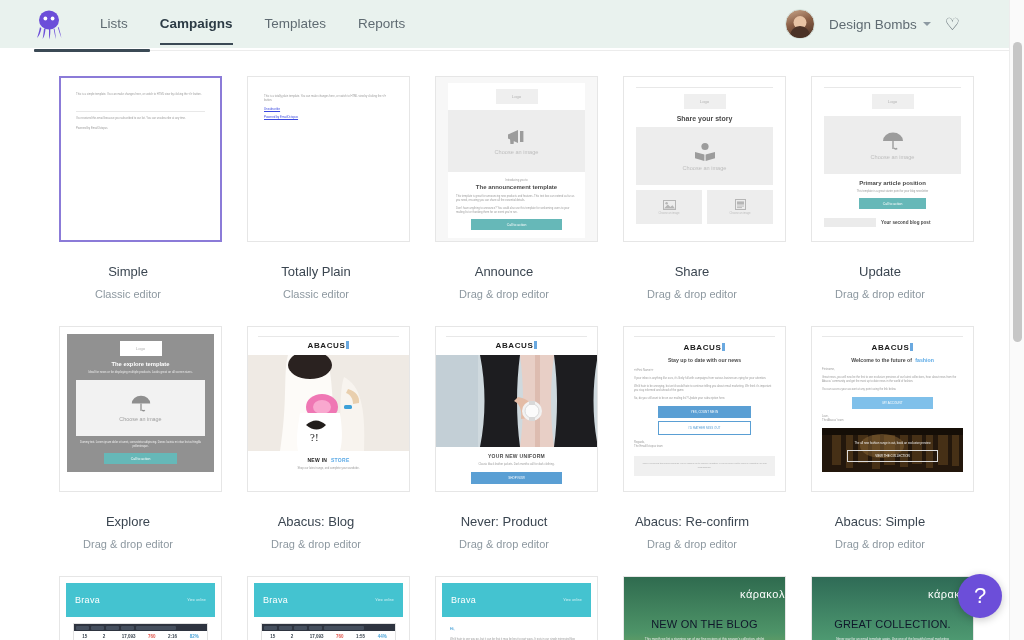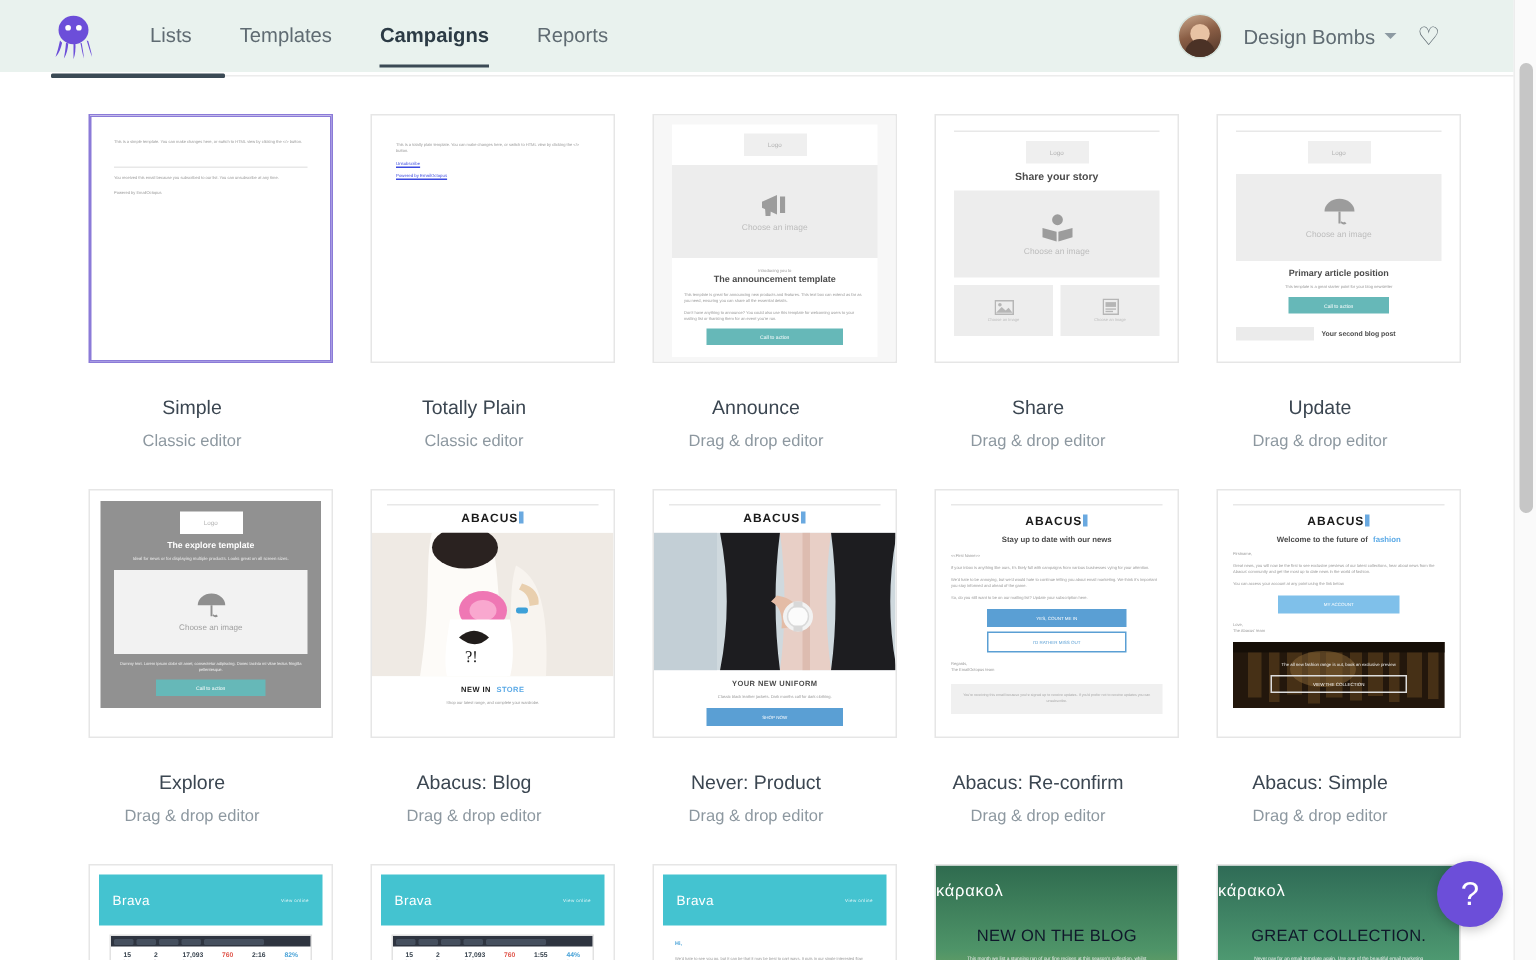--- a/index.html
+++ b/index.html
@@ -146,21 +146,21 @@
   .dash { margin:6px 7px 0; border:1px solid #e2e2e2; background:#fff; }
   .dash-top { background:#2e3440; height:7px; display:flex; gap:2px; padding:1.5px 2px; }
   .dash-top span { background:#454f5e; height:4px; width:13px; border-radius:1px; }
   .dash-stats { display:flex; justify-content:space-around; padding:4px 2px 3px; }
   .dash-stats b { display:block; font-size:4.5px; color:#3b4651; line-height:1.1; }
   .dash-stats i { display:block; font-size:2.2px; color:#aab; font-style:normal; }
 
   
   .kk { position:absolute; inset:0; background:linear-gradient(180deg,#2f6b4f 0%,#4e9468 34%,#9ab85f 62%,#e0a44a 100%); }
   .kk2 { position:absolute; inset:0; background:linear-gradient(180deg,#2f6b56 0%,#4f9b72 40%,#8fc08a 75%,#cfe0a8 100%); }
-  .kk-logo { text-align:left; color:#fff; font-size:11px; padding-top:11px; letter-spacing:.5px;}
+  .kk-logo { text-align:right; color:#fff; font-size:11px; padding-top:11px; letter-spacing:.5px;}
   .kk-h { text-align:center; color:#0f172a; font-size:11px; padding-top:18px; letter-spacing:.2px;}
   .kk-p { text-align:center; color:#f0f0f0; font-size:3.2px; padding:7px 20px 0; line-height:1.7;}
 
   
   .help {
     position:absolute; right:22px; bottom:22px;
     width:44px; height:44px; border-radius:50%;
     background:#6c4ed9; color:#fff;
     display:flex; align-items:center; justify-content:center;
     font-size:22px; cursor:pointer;
@@ -192,22 +192,22 @@
         <path d="M6 19 C5 24 4 27 3 30 C5.5 27.5 6.6 24 7.4 20.5 Z" fill="#6c4ed9"></path>
         <path d="M10 20.5 C9.6 25 9.2 28 8.6 31 C10.6 28 11.2 24.5 11.5 21 Z" fill="#6c4ed9"></path>
         <path d="M15 21 C15 25 15 28 15 31.5 C16.3 28 16.4 24.5 16.3 21 Z" fill="#6c4ed9"></path>
         <path d="M19.6 20.5 C20.4 24.5 21 28 22 31 C21.7 27.5 21 24 20.5 20.8 Z" fill="#6c4ed9"></path>
         <path d="M23.8 19 C25 23 26 26.5 27.4 30 C26.8 26 25.6 22.5 24.8 19.4 Z" fill="#6c4ed9"></path>
       </svg>
     </div>
 
     <div class="nav">
       <div class="nav-item">Lists</div>
+      <div class="nav-item active">Campaigns</div>
       <div class="nav-item">Templates</div>
-      <div class="nav-item active">Campaigns</div>
       <div class="nav-item">Reports</div>
     </div>
 
     <div class="header-right">
       <div class="avatar"></div>
       <div class="acct-name">
         <span>Design Bombs</span>
         <span class="caret"></span>
       </div>
       <div class="heart">♡</div>

